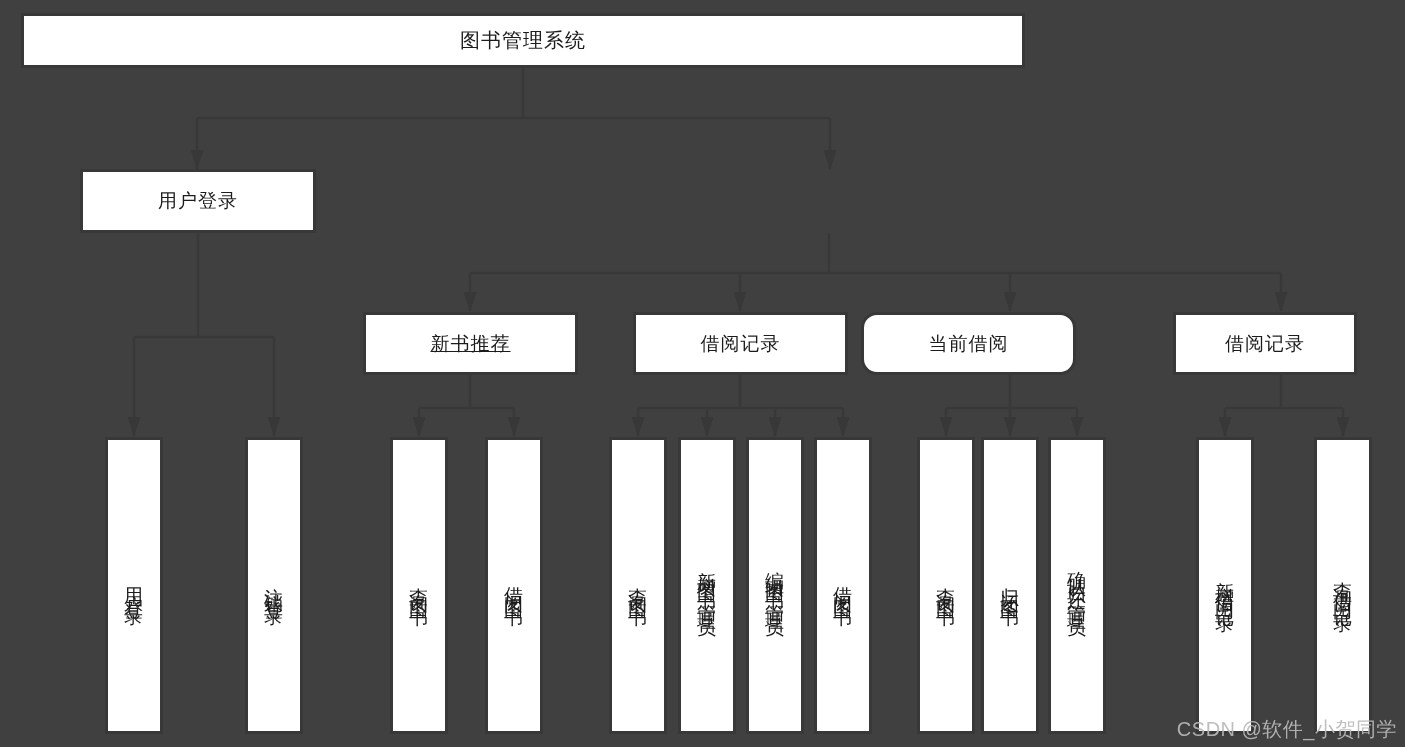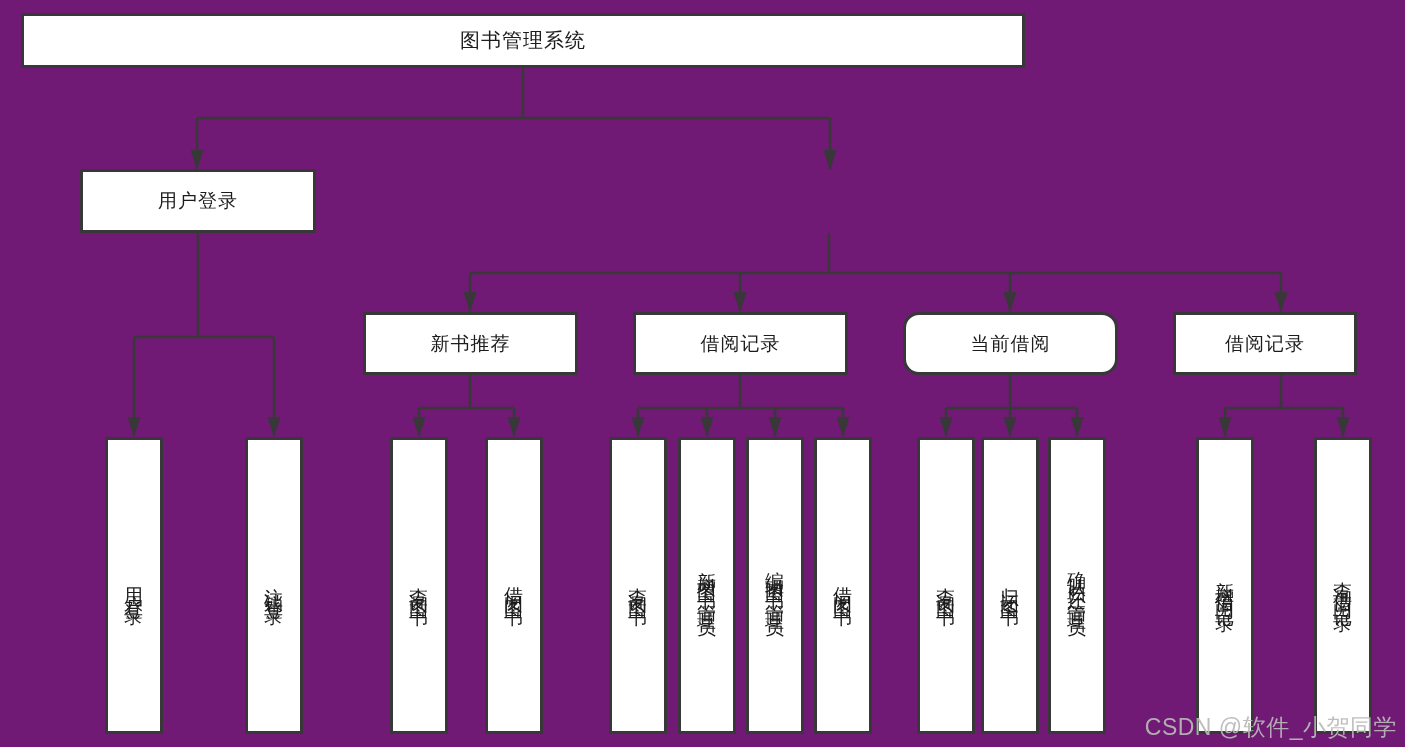--- a/index.html
+++ b/index.html
@@ -5,21 +5,21 @@
   html, body {
     margin: 0;
     padding: 0;
     background: #ffffff;
     font-family: "Liberation Sans", "DejaVu Sans", sans-serif;
   }
   #canvas {
     position: relative;
     width: 1405px;
     height: 747px;
-    background: #701a75;
+    background: #404040;
     overflow: hidden;
   }
   #connectors {
     position: absolute;
     left: 0;
     top: 0;
     z-index: 1;
   }
   .node {
     position: absolute;
@@ -57,21 +57,21 @@
     writing-mode: vertical-rl;
     text-orientation: mixed;
     letter-spacing: 0.35em;
     line-height: 1;
     z-index: 2;
   }
   #watermark {
     position: absolute;
     right: 8px;
     bottom: 4px;
-    font-size: 23px;
+    font-size: 20px;
     color: rgba(184, 184, 184, 0.92);
     letter-spacing: 0.5px;
     z-index: 5;
     white-space: nowrap;
   }
 </style>
 </head>
 <body>
 
 <div id="canvas">
@@ -123,23 +123,23 @@
       <path d="M1225,408 H1343"></path>
       <path d="M1225,408 V436" marker-end="url(#arrow)"></path>
       <path d="M1343,408 V436" marker-end="url(#arrow)"></path>
     </g>
   </svg>
 
   <div class="node root">图书管理系统</div>
 
   <div class="node lvl2" style="left:80px;">用户登录</div>
 
-  <div class="node lvl3" style="left:363px;">新书推荐</div>
+  <div class="node lvl3" style="left:363px;text-decoration:underline;">新书推荐</div>
   <div class="node lvl3" style="left:633px;">借阅记录</div>
-  <div class="node lvl3" style="left:903px;border-radius:16px;">当前借阅</div>
+  <div class="node lvl3" style="left:861px;border-radius:16px;">当前借阅</div>
   <div class="node lvl3" style="left:1173px;width:184px;">借阅记录</div>
 
   <div class="vnode" style="left:105px;">用户登录</div>
   <div class="vnode" style="left:245px;">注销登录</div>
 
   <div class="vnode" style="left:390px;">查询图书</div>
   <div class="vnode" style="left:485px;">借阅图书</div>
 
   <div class="vnode" style="left:609px;">查询图书</div>
   <div class="vnode" style="left:678px;">新增图书（管理员）</div>

